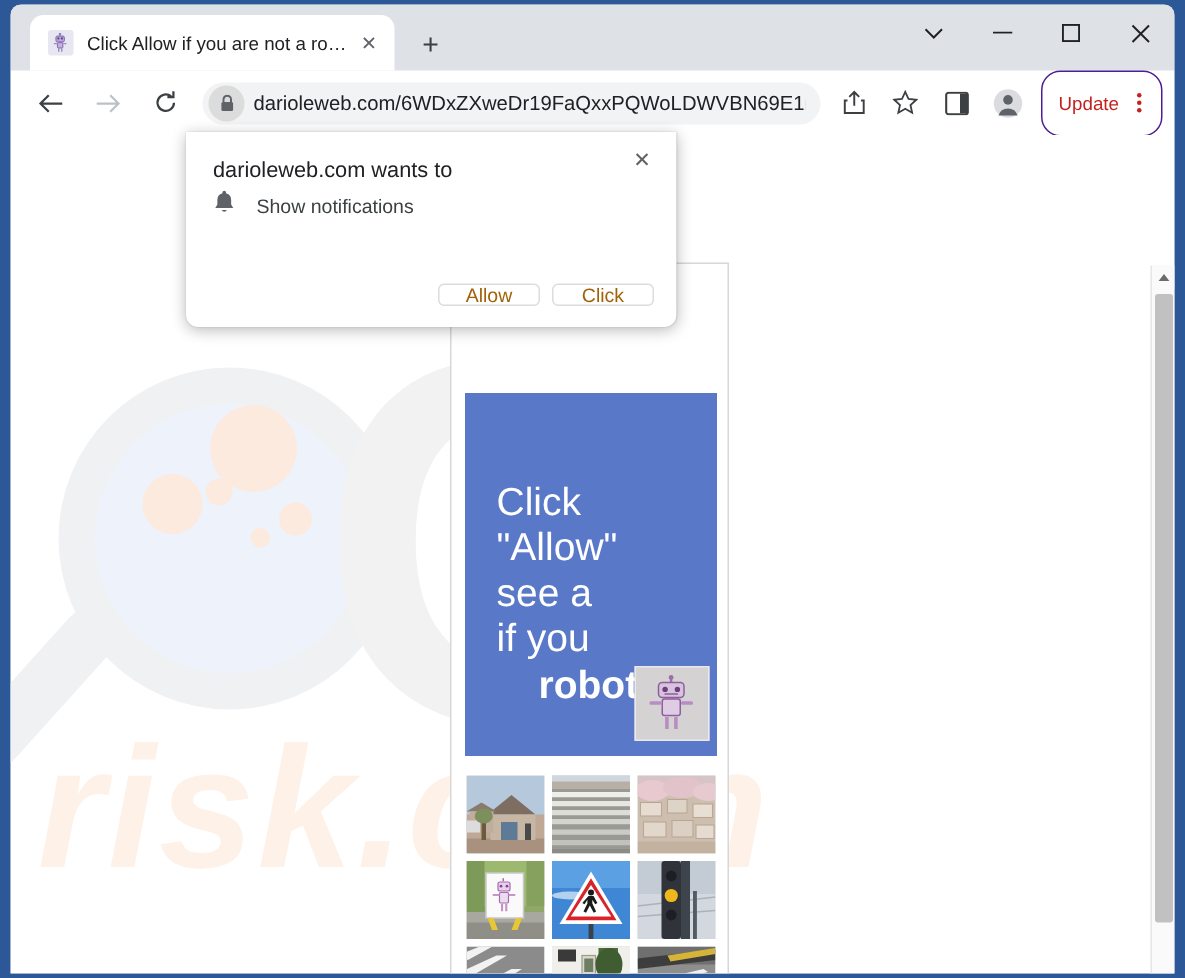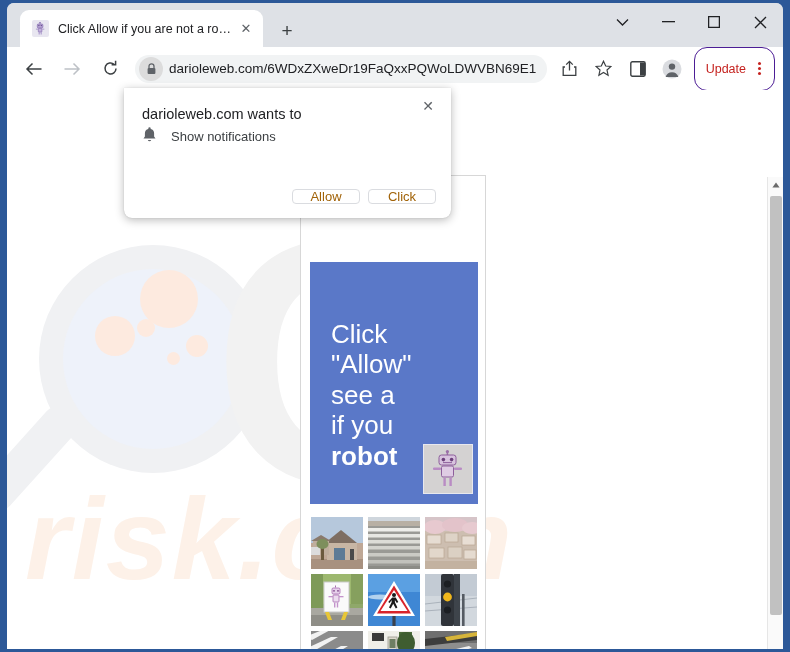--- a/index.html
+++ b/index.html
@@ -138,21 +138,21 @@
     background: #fff; border: 1px solid #d7d7d7;
   }
   .blue-panel {
     position: absolute; left: 9px; top: 86px; width: 168px; height: 242px;
     background: #5a78c8;
   }
   .blue-text {
     position: absolute; left: 21px; top: 57px; width: 110px;
     color: #fff; font-size: 26px; line-height: 1.17; font-weight: 400;
   }
-  .blue-text b { font-weight: 700; }
+  .blue-text b { font-weight: 700; margin-left: 28px; }
   .robot-thumb {
     position: absolute; left: 113px; top: 182px; width: 50px; height: 50px;
     background: #d4d2d2; border: 1px solid #e8e8ee;
     display: flex; align-items: center; justify-content: center;
   }
   .grid {
     position: absolute; left: 10px; top: 341px; width: 166px;
     display: grid; grid-template-columns: repeat(3, 52px);
     gap: 5px 5px;
   }

